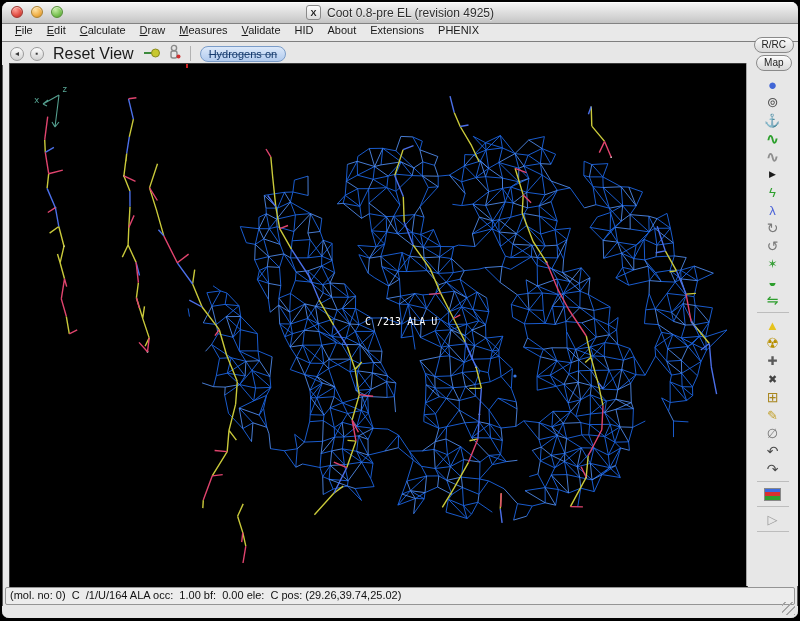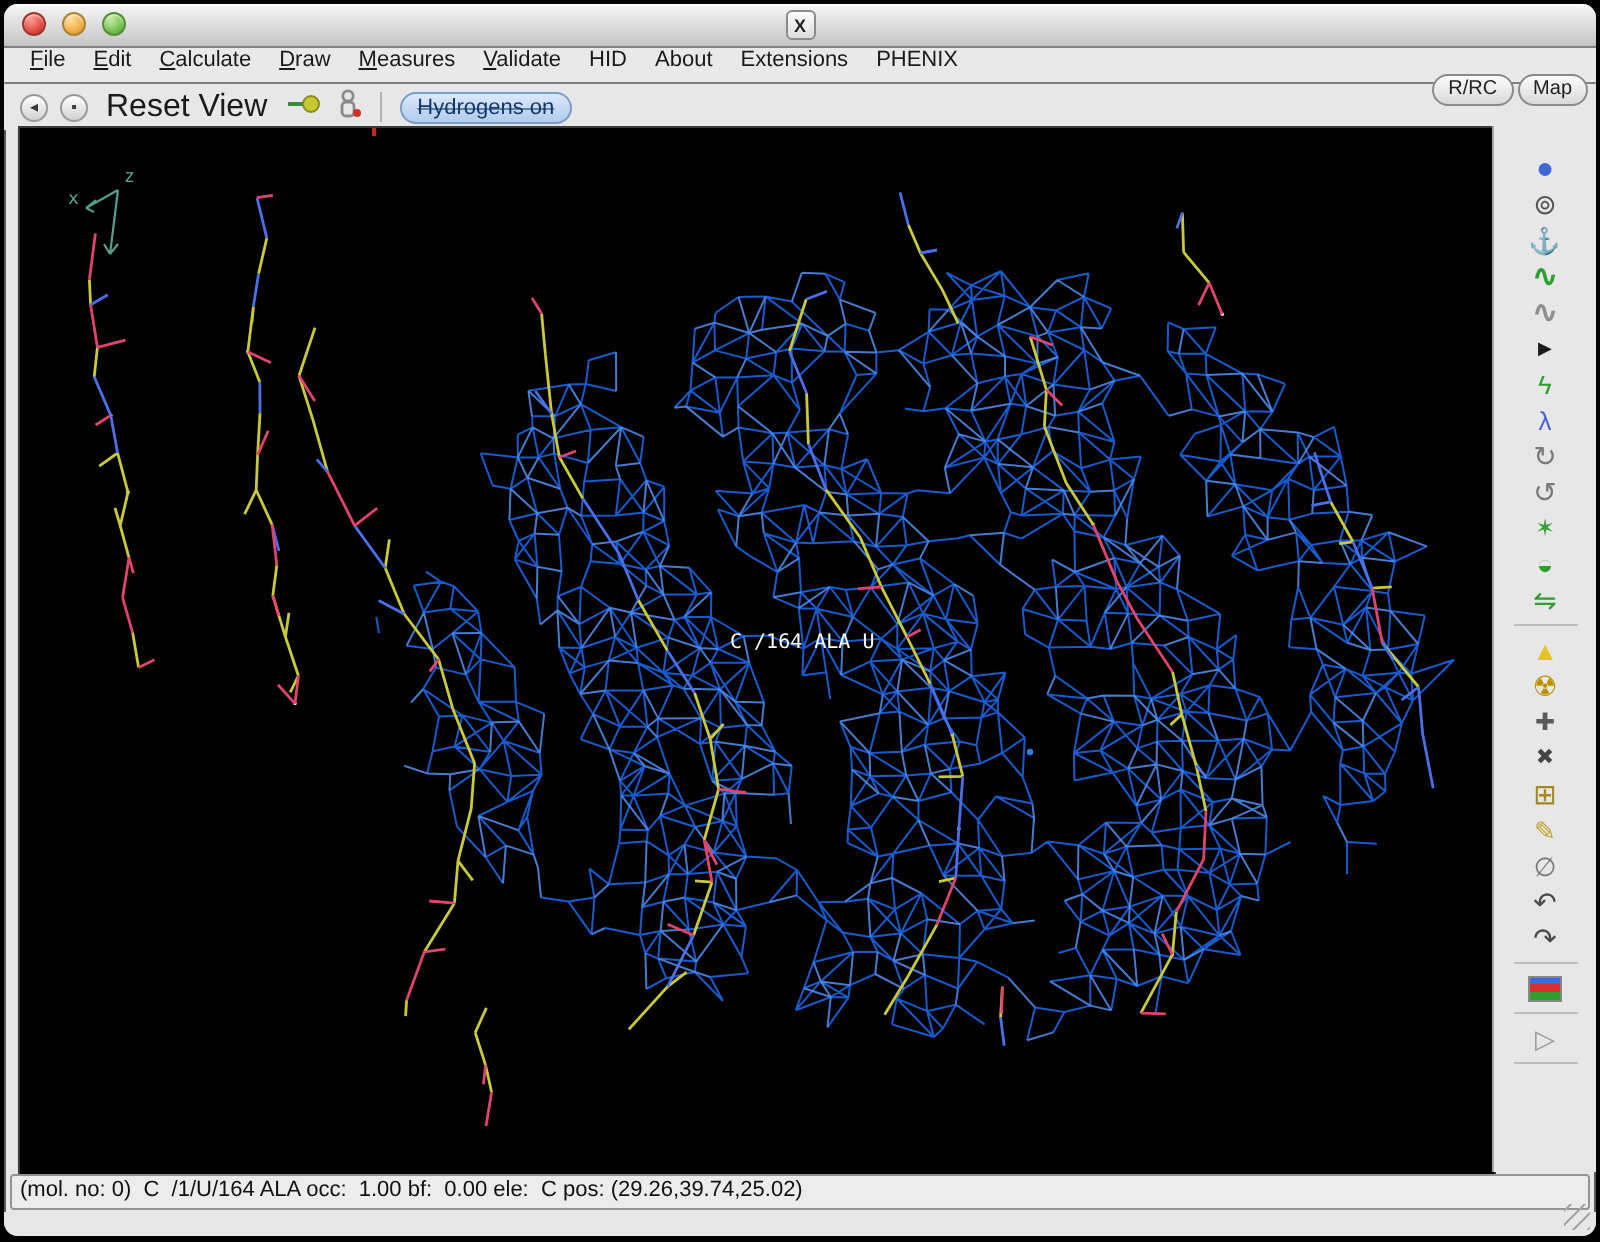--- a/index.html
+++ b/index.html
@@ -27,21 +27,21 @@
   .roundbtn{width:14px;height:14px;border-radius:50%;border:1px solid #9a9a9a;background:linear-gradient(#fdfdfd,#d2d2d2);
     display:flex;align-items:center;justify-content:center;font-size:8px;color:#3a3a3a;box-sizing:border-box;}
   .flatbtn{display:flex;align-items:center;gap:4px;font-size:16px;color:#1a1a1a;padding:2px 3px;}
   .tbicon{display:inline-block;}
   .tsep{width:1px;height:15px;background:#b2b2b2;margin:0 3px;}
   .pill{font-size:11px;color:#13386b;background:linear-gradient(#dce9fa,#b2cbee);border:1px solid #7a9cc8;
     border-radius:9px;padding:1px 8px;text-decoration:line-through;text-decoration-color:rgba(19,56,107,.55);
     text-decoration-thickness:1px;}
   
   #right-panel{position:absolute;top:61px;right:0;bottom:32px;width:51px;background:#e7e7e7;border-left:1px solid #a6a6a6;}
-  #rp-buttons{position:absolute;top:-26px;right:4px;display:flex;flex-direction:row;align-items:center;gap:2px;}
+  #rp-buttons{position:absolute;top:-26px;right:4px;display:flex;flex-direction:column;align-items:center;gap:2px;}
   .rp-pill{font-size:10px;color:#222;border:1px solid #8a8a8a;border-radius:8px;background:linear-gradient(#fcfcfc,#d9d9d9);
     padding:0 7px;line-height:14px;}
   #rp-icons{position:absolute;top:12px;left:0;right:0;display:flex;flex-direction:column;align-items:center;}
   .rp-icon{height:18px;display:flex;align-items:center;justify-content:center;line-height:1;cursor:default;}
   .rp-sep{width:32px;height:1px;background:#bdbdbd;margin:3px 0;}
   .flagicon{width:15px;height:11px;border:1px solid #888;display:flex;flex-direction:column;}
   .flagicon div{flex:1;}
   
   #gl-canvas{position:absolute;left:7px;top:61px;width:737px;height:523px;background:#000;border:1px solid #3a3a3a;box-sizing:content-box;}
   #gl-canvas svg{display:block;}
@@ -61,20 +61,21 @@
 <div id="window">
 
   <div id="titlebar">
     <div class="lights">
       <div class="light red"></div>
       <div class="light yellow"></div>
       <div class="light green"></div>
     </div>
     <div id="title-center">
       <div id="x11-badge">X</div>
+      <div id="window-title">Coot 0.8-pre EL (revision 4925)</div>
     </div>
   </div>
 
   <div id="menubar">
       <div class="menu-item"><span class="mn">F</span>ile</div>
       <div class="menu-item"><span class="mn">E</span>dit</div>
       <div class="menu-item"><span class="mn">C</span>alculate</div>
       <div class="menu-item"><span class="mn">D</span>raw</div>
       <div class="menu-item"><span class="mn">M</span>easures</div>
       <div class="menu-item"><span class="mn">V</span>alidate</div>
@@ -154,21 +155,21 @@
         <path d="M232.8 468.6L231.7 478.2M235.8 482.1L233.0 499.0" stroke="#e0446e" stroke-width="1.4" fill="none" opacity="1"></path>
         <path d="M491.2 429.3L490.3 444.8" stroke="#c9c93a" stroke-width="1.4" fill="none" opacity="1"></path>
         <path d="M490.3 444.8L492.1 458.9" stroke="#4b6fe8" stroke-width="1.4" fill="none" opacity="1"></path>
         <path d="M491.2 429.3L490.8 442.7" stroke="#e0446e" stroke-width="1.4" fill="none" opacity="1"></path>
         <path d="M49.0 31.0L45.0 63.0M45.0 63.0L42.0 58.0M45.0 63.0L49.0 58.0M49.0 31.0L33.0 40.0M33.0 40.0L38.0 36.0M33.0 40.0L37.0 42.0" stroke="#58a796" stroke-width="1.1" fill="none" opacity="0.95"></path>
         <path d="M177.0 0.0L177.0 4.0" stroke="#cc2222" stroke-width="2" fill="none" opacity="1"></path>
         <circle cx="505" cy="312" r="1.6" fill="#3a7ae8"></circle>
       </svg>
     <span class="axis-label" style="left:24px;top:31px;">x</span>
     <span class="axis-label" style="left:52px;top:20px;">z</span>
-    <div id="atom-label">C /164 ALA U</div>
+    <div id="atom-label">C /213 ALA U</div>
   </div>
 
   <div id="right-panel">
     <div id="rp-buttons">
       <div class="rp-pill">R/RC</div>
       <div class="rp-pill">Map</div>
     </div>
     <div id="rp-icons">
         <div class="rp-icon" style="color: rgb(65, 102, 214); font-size: 15px;">●</div>
         <div class="rp-icon" style="color: rgb(85, 85, 85); font-size: 14px;">⊚</div>

